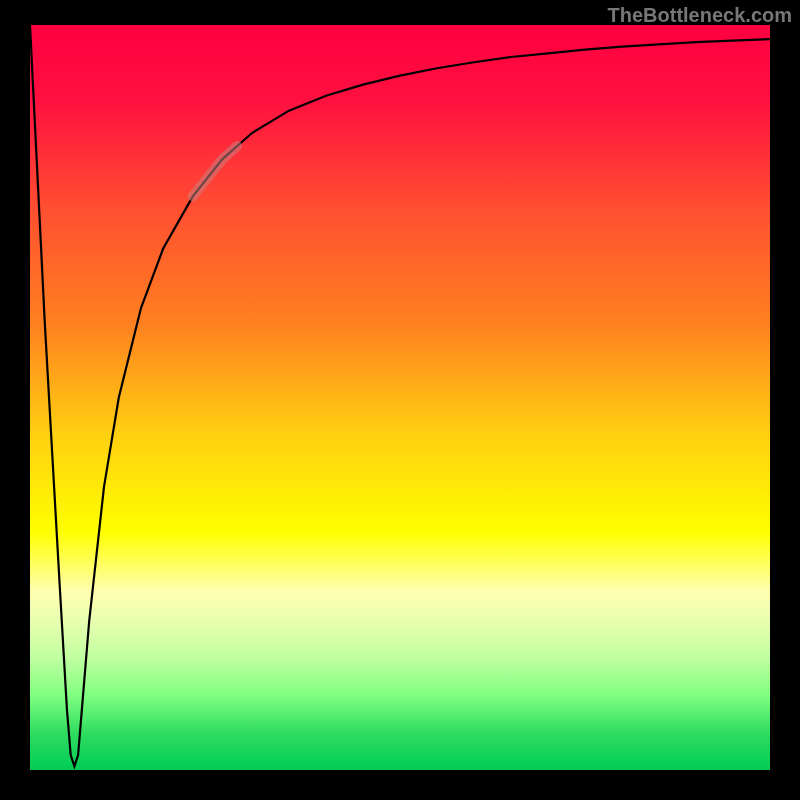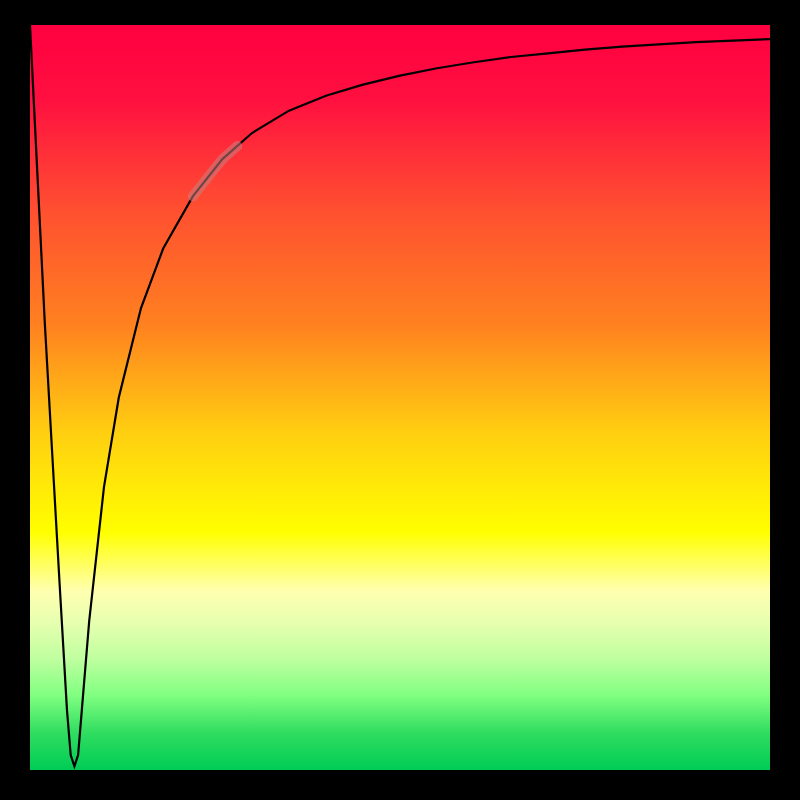--- a/index.html
+++ b/index.html
@@ -56,20 +56,21 @@
     position: absolute;
     inset: 0;
     width: 100%;
     height: 100%;
   }
 </style>
 </head>
 <body>
 
 <div class="container">
+  <div class="watermark">TheBottleneck.com</div>
   <div class="plot-area">
     <div class="gradient-bg"></div>
     <svg class="curve" viewBox="0 0 740 745" preserveAspectRatio="none">
       <path id="curve-path" fill="none" stroke="#000" stroke-width="2.2" d="M0.00,0.00 L14.80,298.00 L29.60,558.75 L37.00,685.40 L40.70,730.10 L44.40,741.27 L48.10,730.10 L51.80,685.40 L59.20,596.00 L74.00,461.90 L88.80,372.50 L111.00,283.10 L133.20,223.50 L162.80,171.35 L192.40,134.10 L222.00,108.02 L259.00,85.67 L296.00,70.77 L333.00,59.60 L370.00,50.66 L407.00,43.21 L444.00,37.25 L481.00,32.03 L518.00,28.31 L555.00,24.58 L592.00,21.61 L629.00,19.37 L666.00,17.13 L703.00,15.64 L740.00,14.15"></path>
       <path id="highlight-path" fill="none" stroke="#c98080" stroke-width="10" stroke-opacity="0.55" stroke-linecap="round" d="M162.80,171.35 L167.24,165.76 L171.68,160.17 L176.12,154.59 L180.56,149.00 L185.00,143.41 L189.44,137.83 L193.88,132.80 L198.32,128.88 L202.76,124.97 L207.20,121.06"></path>
     </svg>
   </div>
 </div>
 
 </body></html>

